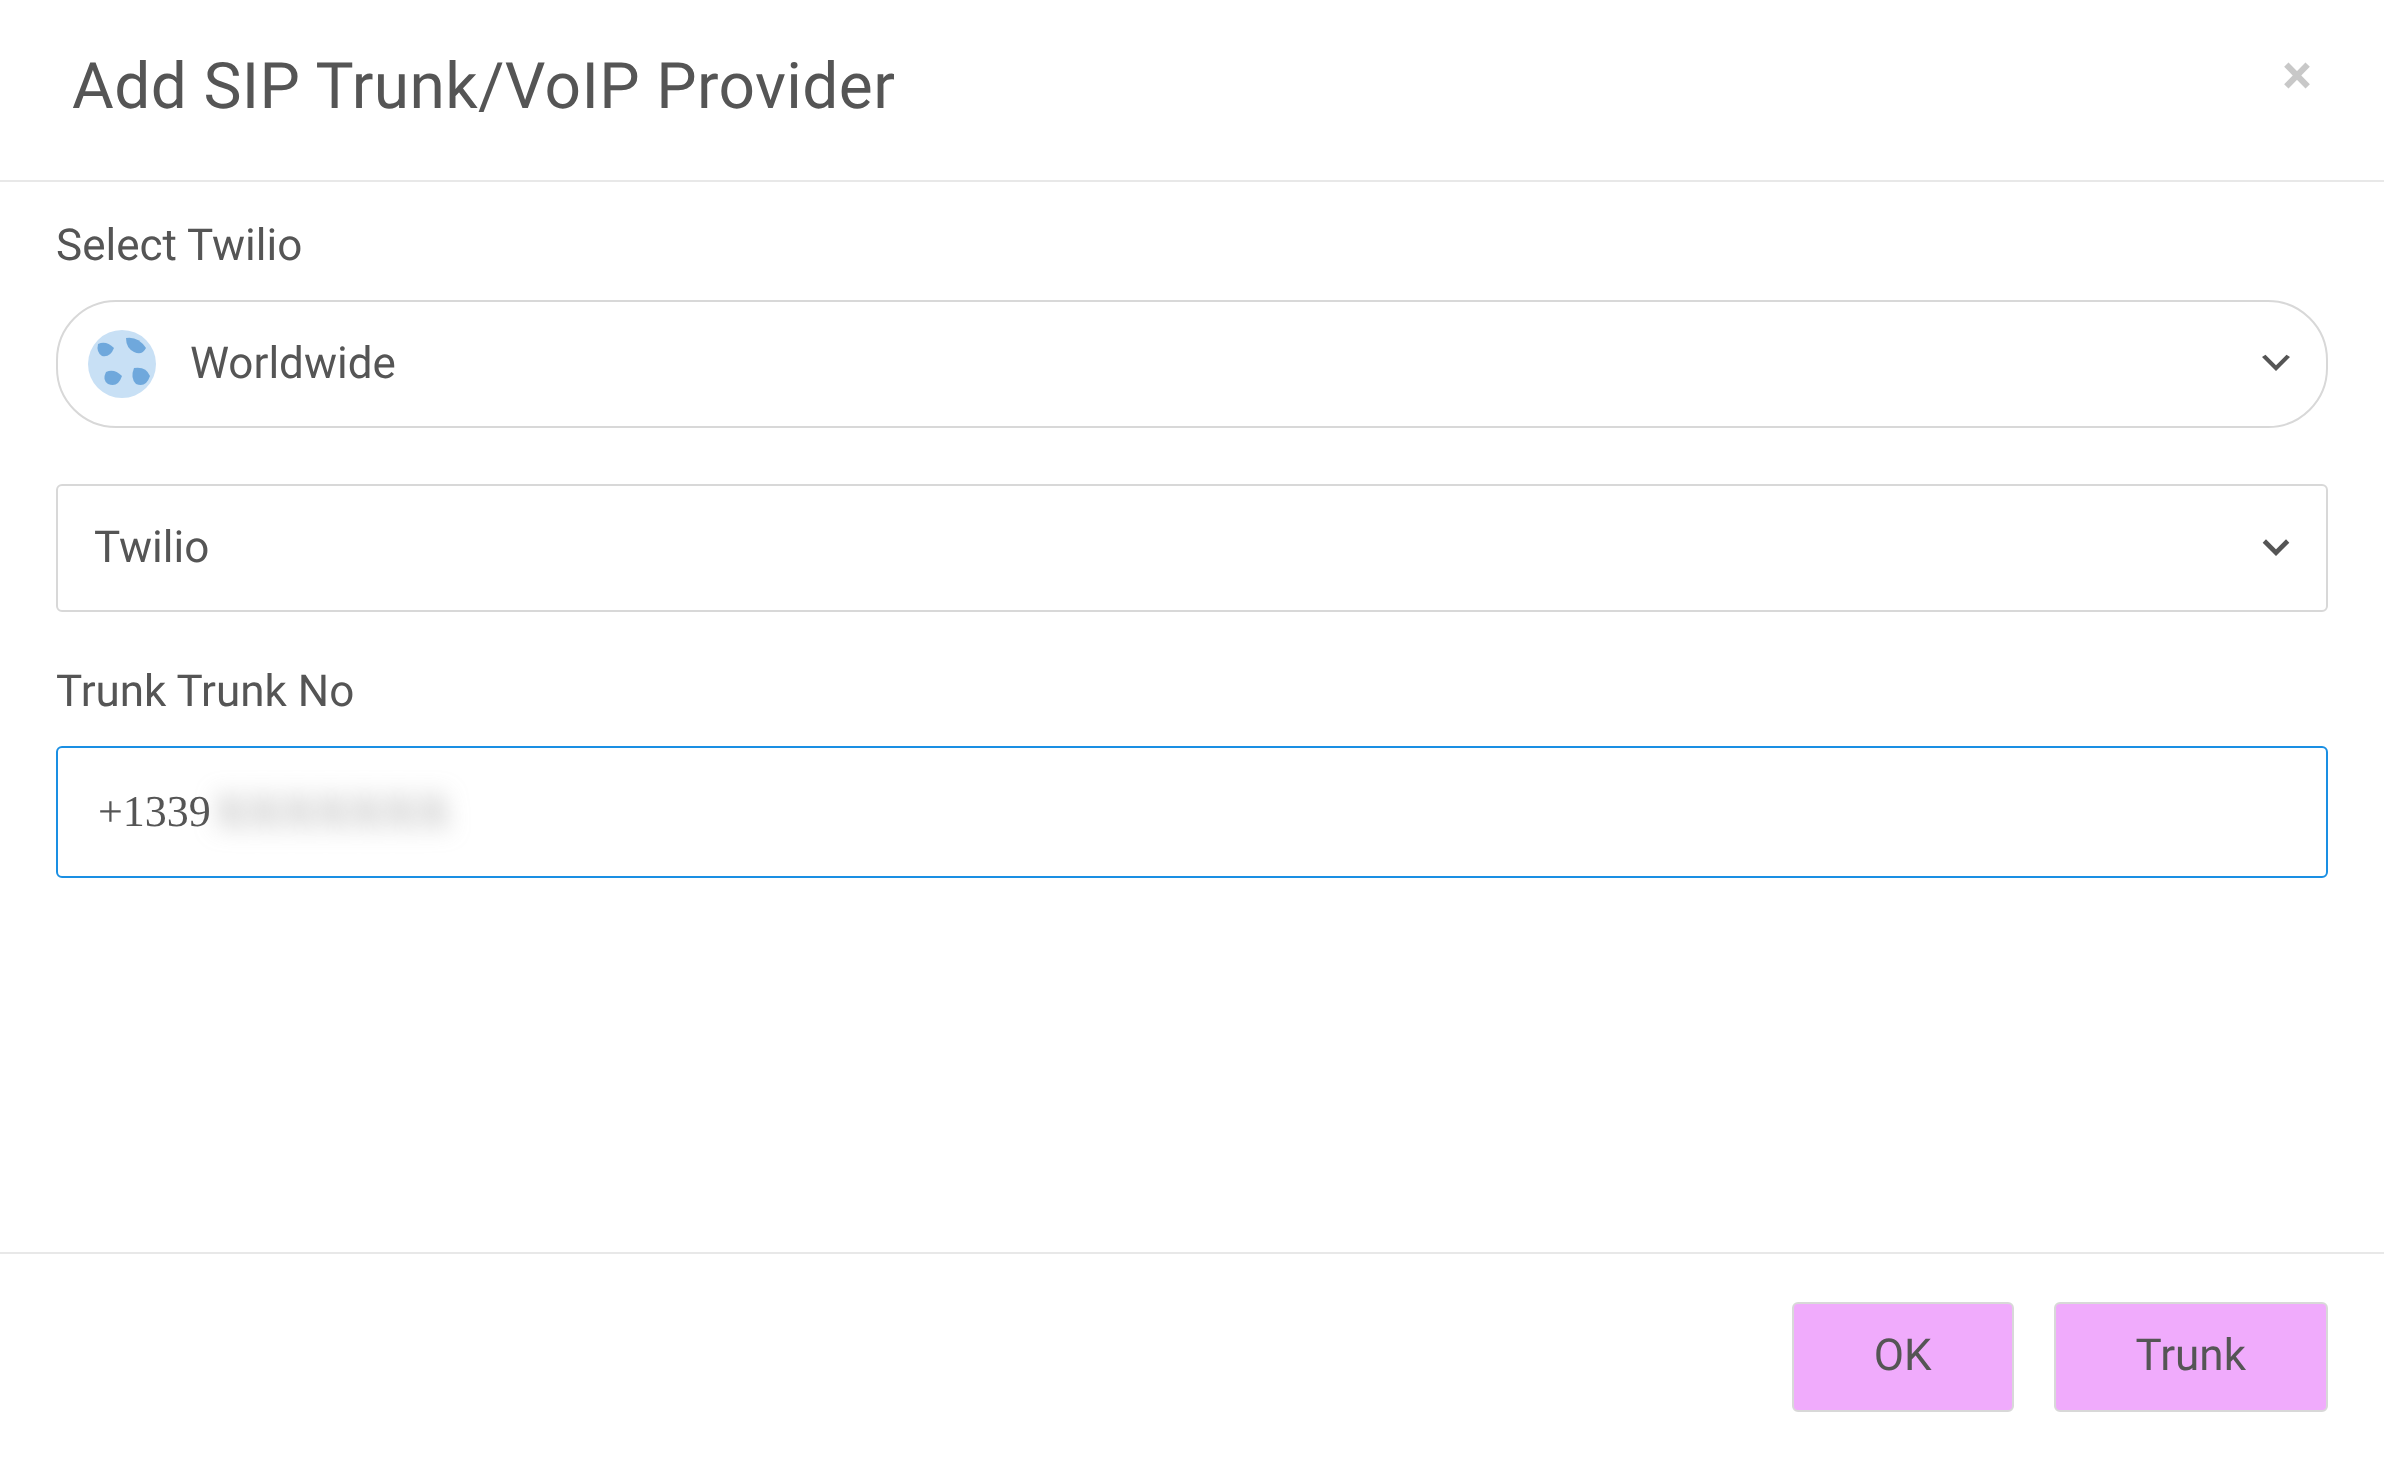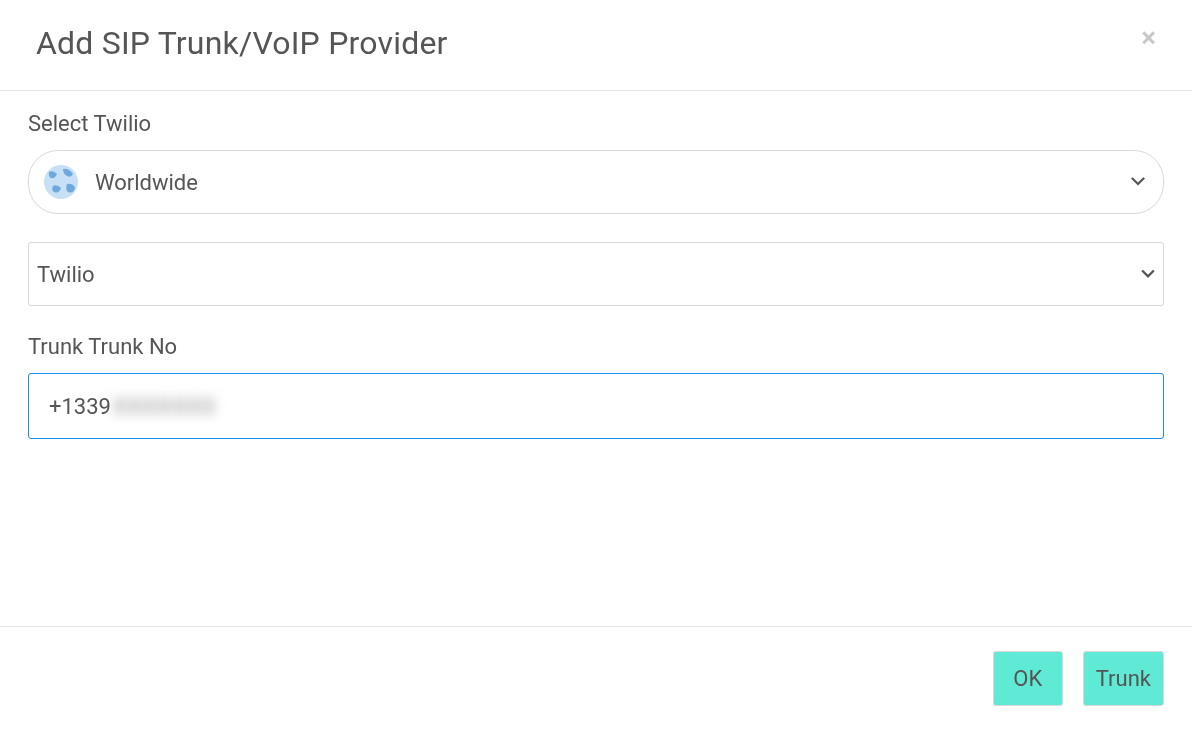--- a/index.html
+++ b/index.html
@@ -57,21 +57,21 @@
       margin-bottom: 14px;
       font-weight: 400;
     }
     .dropdown {
       width: 100%;
       border: 1px solid #d8d8d8;
       border-radius: 3px;
       background: #fff;
       display: flex;
       align-items: center;
-      padding: 12px 8px;
+      padding: 12px 18px;
       cursor: pointer;
       position: relative;
       min-height: 64px;
     }
     .dropdown.with-icon {
       padding: 12px 18px 12px 14px;
       border-radius: 30px;
     }
     .globe-icon {
       width: 36px;
@@ -97,39 +97,40 @@
       width: 100%;
       border: 1px solid #1a8fe3;
       border-radius: 3px;
       padding: 18px 20px;
       font-size: 22px;
       color: #555;
       outline: none;
       min-height: 66px;
       display: flex;
       align-items: center;
+      font-family: Liberation Serif, serif;
     }
     .text-input .blurred {
       filter: blur(6px);
       margin-left: 2px;
       letter-spacing: 1px;
       color: #888;
     }
     .modal-footer {
       border-top: 1px solid #e8e8e8;
       padding: 24px 28px;
       display: flex;
       justify-content: flex-end;
       gap: 20px;
     }
     .btn {
       border: 1px solid #d8d8d8;
       border-radius: 3px;
-      background: #5eead4;
-      padding: 14px 12px;
+      background: #f0abfc;
+      padding: 14px 40px;
       font-size: 22px;
       color: #555;
       cursor: pointer;
       font-family: inherit;
       min-width: 70px;
     }
   </style>
 </head>
 <body>
 

